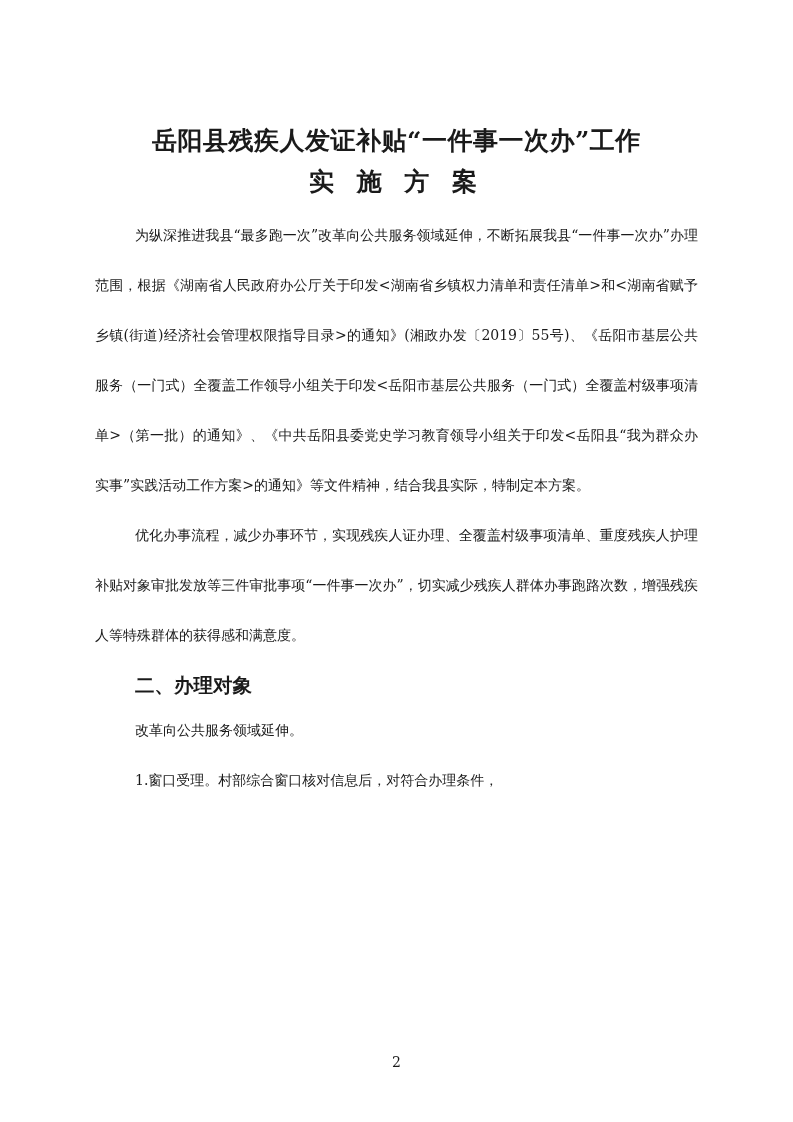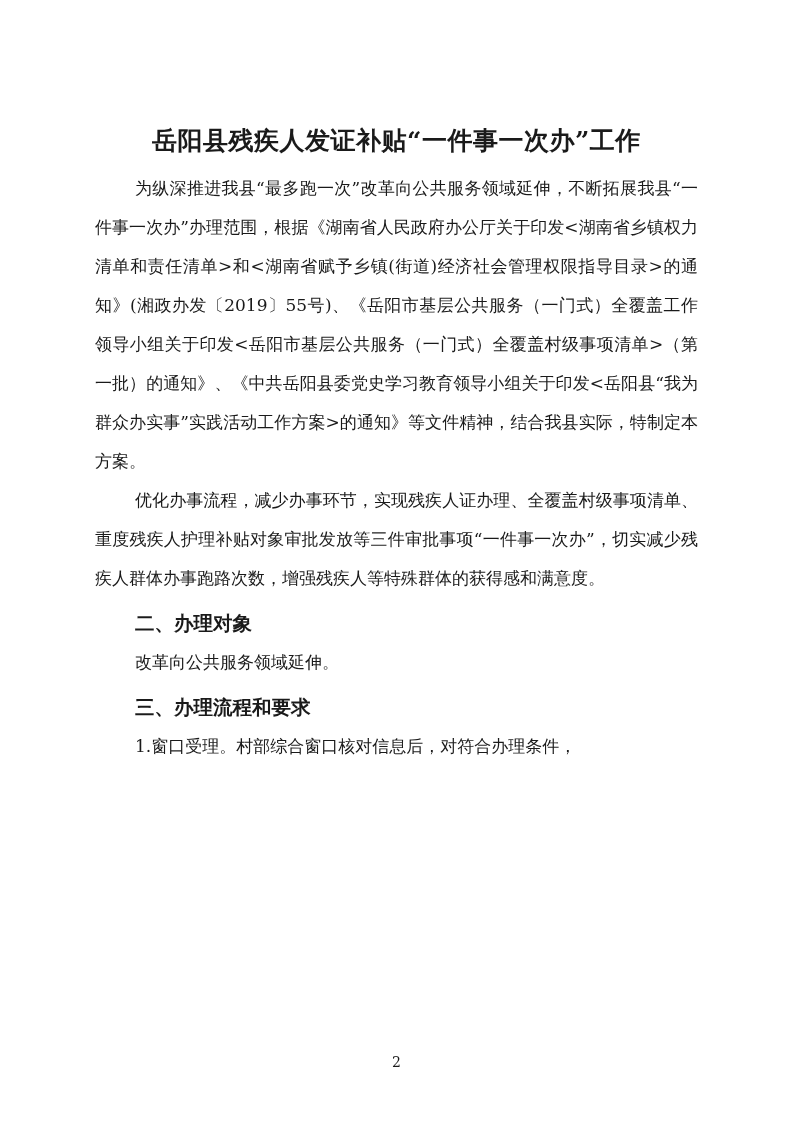--- a/index.html
+++ b/index.html
@@ -29,22 +29,22 @@
     line-height: 41px;
     letter-spacing: 0.5px;
     margin: 0 0 6px 0;
     font-family: "DejaVu Serif", "Liberation Serif", serif;
   }
   .doc-title .line2 {
     display: block;
     letter-spacing: 7px;
   }
   .body-para {
-    font-size: 17px;
-    line-height: 39px;
+    font-size: 14px;
+    line-height: 50px;
     text-align: justify;
     text-justify: inter-ideograph;
     margin: 0;
     text-indent: 40px;
     font-family: "DejaVu Serif", "Liberation Serif", serif;
   }
   .first-para {
     margin-top: 8px;
   }
   .section-head {
@@ -69,27 +69,27 @@
     color: #1a1a1a;
   }
 </style>
 </head>
 <body>
 
 <div class="page">
 
   <h1 class="doc-title">
     <span>岳阳县残疾人发证补贴“一件事一次办”工作</span>
+    <span class="line2">实 施 方 案</span>
   </h1>
 
   <p class="body-para first-para">为纵深推进我县“最多跑一次”改革向公共服务领域延伸，不断拓展我县“一件事一次办”办理范围，根据《湖南省人民政府办公厅关于印发&lt;湖南省乡镇权力清单和责任清单&gt;和&lt;湖南省赋予乡镇(街道)经济社会管理权限指导目录&gt;的通知》(湘政办发〔2019〕55号)、《岳阳市基层公共服务（一门式）全覆盖工作领导小组关于印发&lt;岳阳市基层公共服务（一门式）全覆盖村级事项清单&gt;（第一批）的通知》、《中共岳阳县委党史学习教育领导小组关于印发&lt;岳阳县“我为群众办实事”实践活动工作方案&gt;的通知》等文件精神，结合我县实际，特制定本方案。</p>
 
   <p class="body-para tight">优化办事流程，减少办事环节，实现残疾人证办理、全覆盖村级事项清单、重度残疾人护理补贴对象审批发放等三件审批事项“一件事一次办”，切实减少残疾人群体办事跑路次数，增强残疾人等特殊群体的获得感和满意度。</p>
 
   <h2 class="section-head">二、办理对象</h2>
   <p class="body-para tight">改革向公共服务领域延伸。</p>
 
-  <h2 class="section-head">三、办理流程和要求</h2>
   <p class="body-para tight">1.窗口受理。村部综合窗口核对信息后，对符合办理条件，</p>
 
   <div class="page-number">2</div>
 
 </div>
 
 </body></html>

